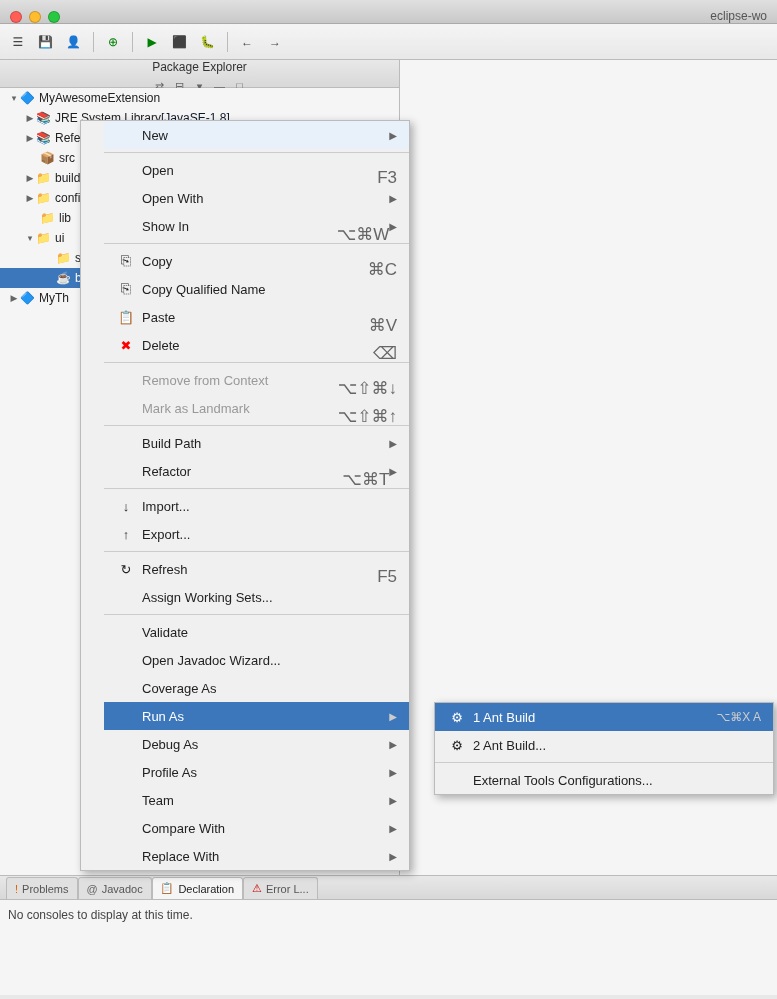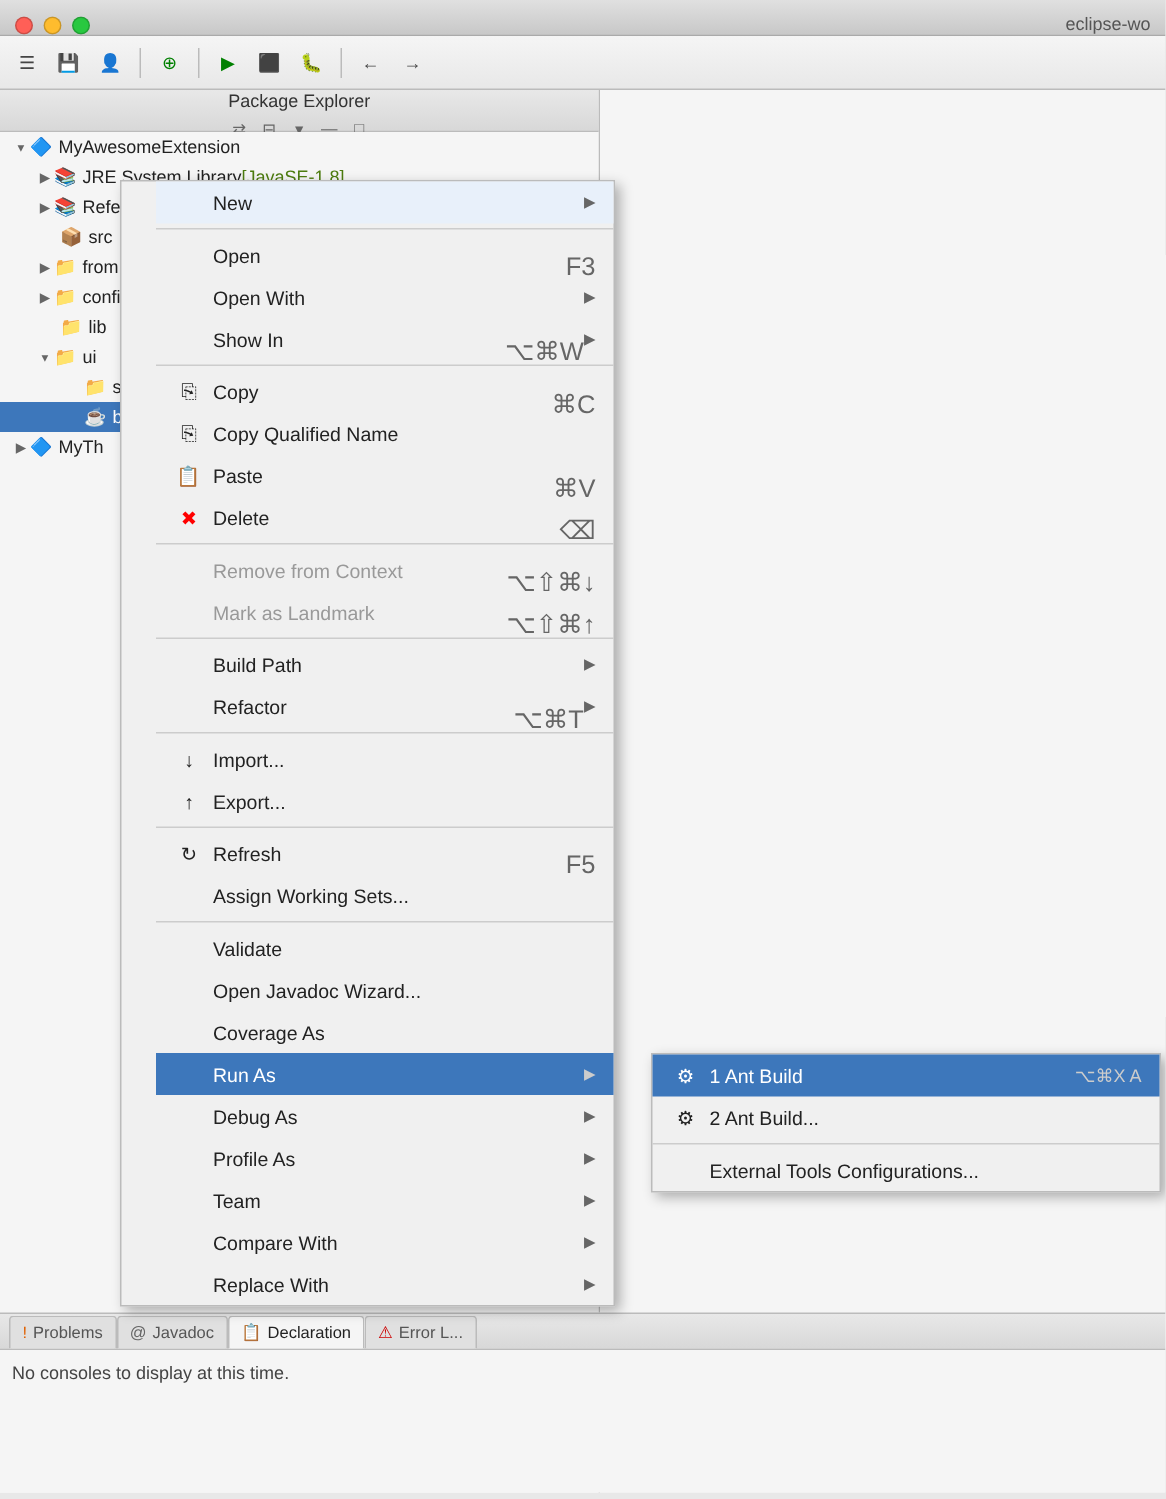--- a/index.html
+++ b/index.html
@@ -343,42 +343,42 @@
         <span class="tree-arrow">▾</span>
         <span class="tree-icon">🔷</span>
         <span>MyAwesomeExtension</span>
       </div>
 
       <div class="tree-item">
         <span class="indent" style="width:20px;"></span>
         <span class="tree-arrow">▶</span>
         <span class="tree-icon">📚</span>
         <span>JRE System Library </span>
-        <span style="color:#4d7c0f;">[JavaSE-1.8]</span>
+        <span style="color:#0f172a;">[JavaSE-1.8]</span>
       </div>
 
       <div class="tree-item">
         <span class="indent" style="width:20px;"></span>
         <span class="tree-arrow">▶</span>
         <span class="tree-icon">📚</span>
         <span>Referenced Libraries</span>
       </div>
 
       <div class="tree-item">
         <span class="indent" style="width:24px;"></span>
         <span class="tree-arrow"> </span>
         <span class="tree-icon">📦</span>
         <span>src</span>
       </div>
 
       <div class="tree-item">
         <span class="indent" style="width:20px;"></span>
         <span class="tree-arrow">▶</span>
         <span class="tree-icon">📁</span>
-        <span>from</span>
+        <span>build</span>
       </div>
 
       <div class="tree-item">
         <span class="indent" style="width:20px;"></span>
         <span class="tree-arrow">▶</span>
         <span class="tree-icon">📁</span>
         <span>configfiles</span>
       </div>
 
       <div class="tree-item">

